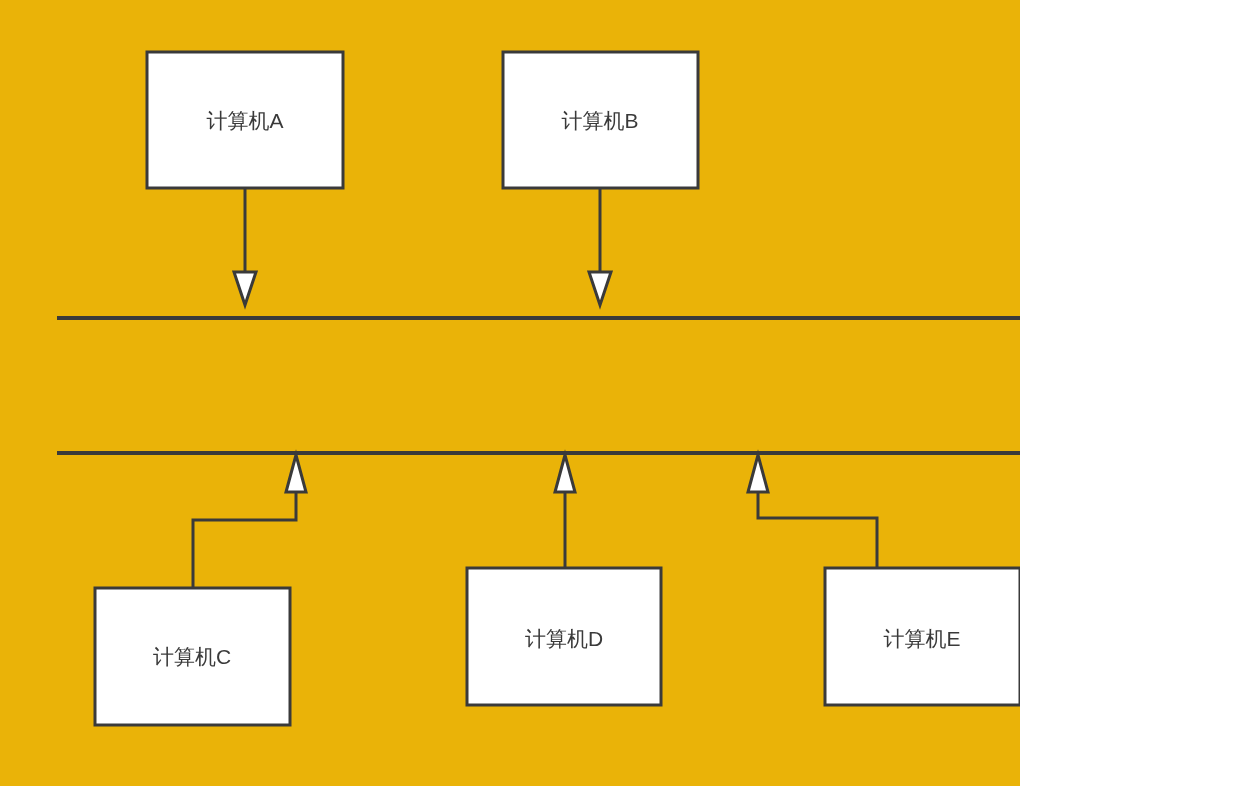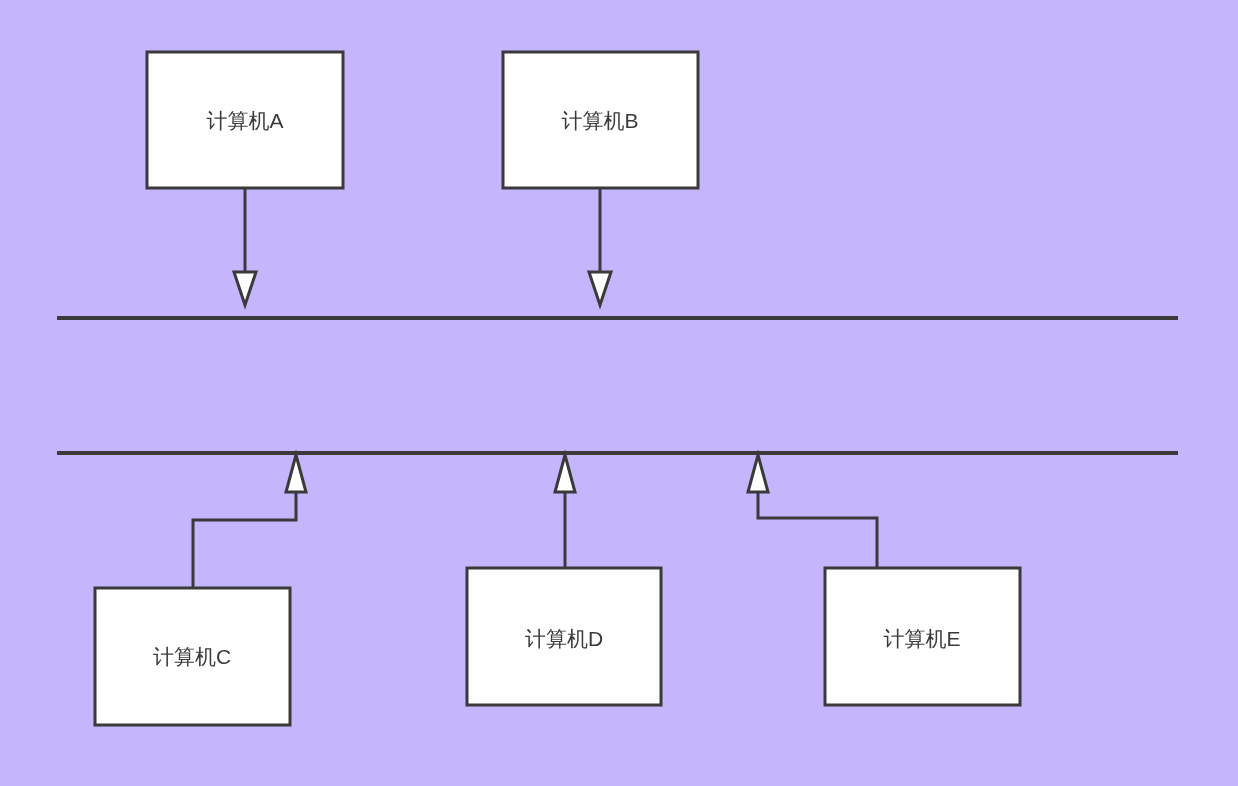--- a/index.html
+++ b/index.html
@@ -6,23 +6,23 @@
   html, body {
     margin: 0;
     padding: 0;
     background: #ffffff;
   }
   body {
     font-family: "Liberation Sans", "DejaVu Sans", sans-serif;
   }
   #canvas-wrap {
     position: relative;
-    width: 1238px;
+    width: 1020px;
     height: 786px;
-    background: #c4b5fd;
+    background: #eab308;
     overflow: hidden;
   }
   #diagram-svg {
     position: absolute;
     top: 0;
     left: 0;
     width: 1238px;
     height: 786px;
     display: block;
   }

